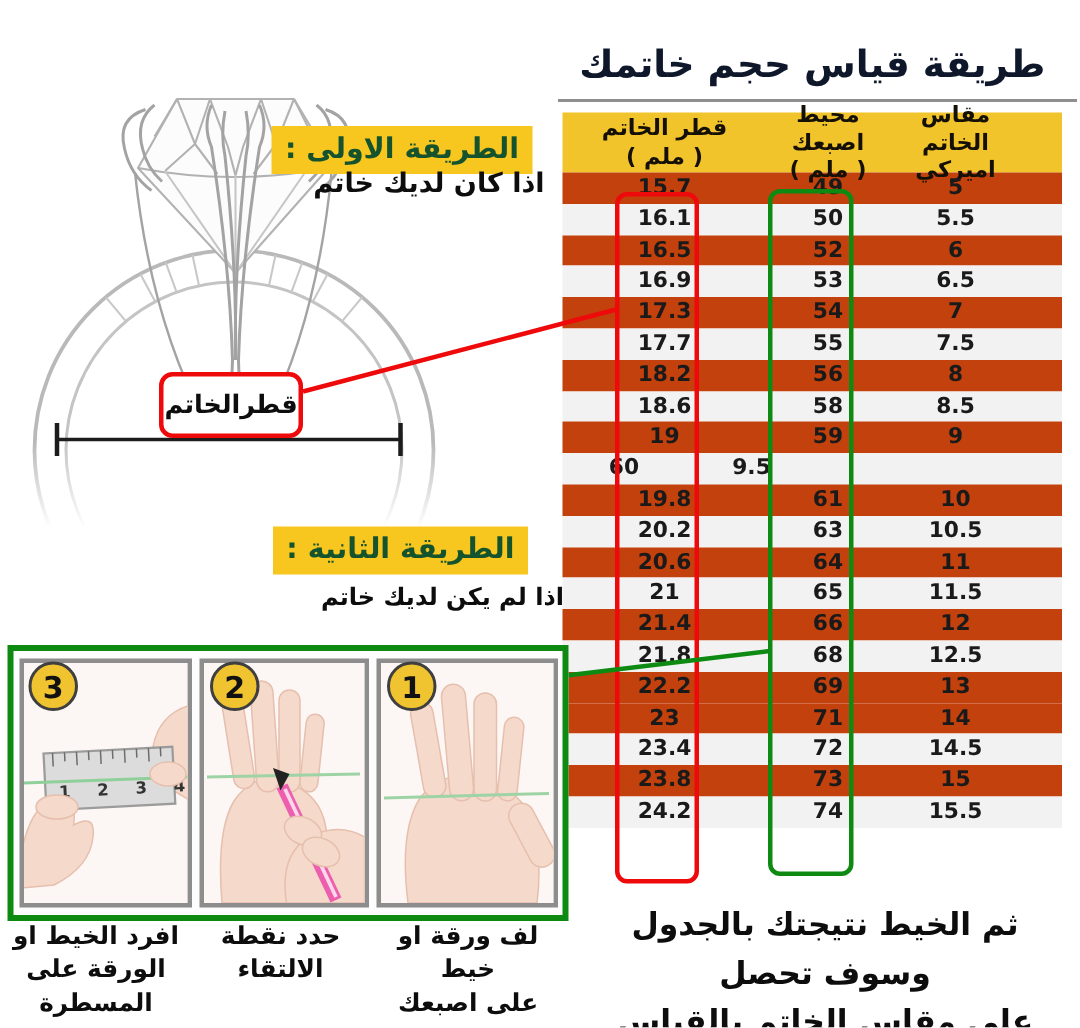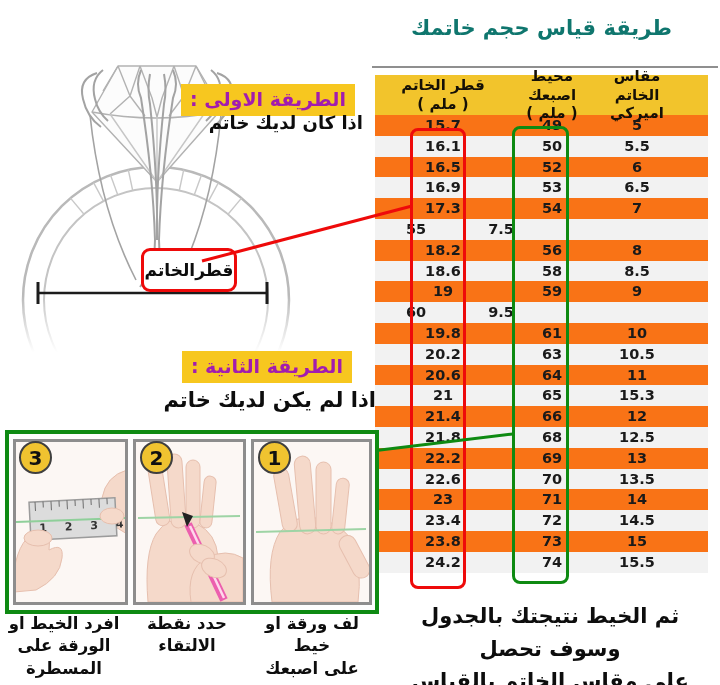--- a/index.html
+++ b/index.html
@@ -2,43 +2,43 @@
 <html lang="ar"><head>
 <meta charset="utf-8">
 <style>
   html,body{margin:0;padding:0;background:#fff;}
   .canvas{
     position:relative;width:720px;height:685px;background:#ffffff;overflow:hidden;
     font-family:"DejaVu Sans",sans-serif;color:#111;
   }
   .abs{position:absolute;}
   
-  .title{left:375px;top:16px;width:333px;text-align:center;font-size:21px;font-weight:700;color:#0f766e;}
+  .title{left:375px;top:28px;width:333px;text-align:center;font-size:25px;font-weight:700;color:#0f172a;}
   .title-rule{left:372px;top:66px;width:346px;height:2px;background:#8f8f8f;}
   
   .table{left:375px;top:75px;width:333px;}
   .thead{display:flex;background:#F2C42C;height:40px;align-items:center;}
   .hcell{font-weight:700;font-size:15px;line-height:1.25;text-align:center;color:#151006;}
   .c0{width:136px;} .c1{width:82px;} .c2{width:88px;}
-  .trow{display:flex;height:20.8px;background:#f97316;}
+  .trow{display:flex;height:20.8px;background:#c2410c;}
   .trow.alt{background:#F2F2F2;}
   .tcell{font-weight:700;font-size:14.5px;line-height:20.8px;text-align:center;color:#1a1a1a;}
   .red-rect{left:410px;top:128px;width:56px;height:461px;border:3px solid #EE0A0A;border-radius:8px;box-sizing:border-box;}
   .green-rect{left:512px;top:126px;width:57px;height:458px;border:3px solid #0E8A12;border-radius:8px;box-sizing:border-box;}
   
   .ring-svg{left:0;top:55px;width:330px;height:300px;}
   .ring-label{left:106px;top:248px;width:96px;height:44px;border:3px solid #EE0A0A;border-radius:9px;
     background:#fff;box-sizing:border-box;display:flex;align-items:center;justify-content:center;
-    font-size:17px;font-weight:700;color:#0d0d0d;margin-left:35px;}
-  
-  .hl{background:#F7C71F;color:#a21caf;font-weight:700;font-size:19px;padding:4px 9px 6px 9px;}
+    font-size:17px;font-weight:700;color:#0d0d0d;}
+  
+  .hl{background:#F7C71F;color:#14532d;font-weight:700;font-size:19px;padding:4px 9px 6px 9px;}
   .m1-head{top:84px;right:365px;}
   .m1-sub{top:112px;right:357px;font-size:18px;font-weight:700;color:#0d0d0d;}
   .m2-head{top:351px;right:368px;margin-left:23px;}
-  .m2-sub{top:388px;right:344px;font-size:21px;font-weight:700;color:#0d0d0d;}
+  .m2-sub{top:388px;right:344px;font-size:16px;font-weight:700;color:#0d0d0d;}
   
   .photos{left:5px;top:430px;width:374px;height:184px;border:4px solid #0E8A12;background:#fdfdfd;box-sizing:border-box;}
   .photo{position:absolute;top:5px;height:166px;border:3px solid #8d8d8d;background:#fcf7f4;box-sizing:border-box;}
   .photo svg{display:block;width:100%;height:100%;}
   .ph3{left:4px;width:115px;}
   .ph2{left:124px;width:113px;}
   .ph1{left:242px;width:121px;}
   .badge{position:absolute;width:33px;height:33px;border-radius:50%;background:#F0C330;border:2px solid #3f3f3f;
     box-sizing:border-box;display:flex;align-items:center;justify-content:center;
     font-size:20px;font-weight:700;color:#111;}
@@ -154,20 +154,21 @@
           <div class="tcell c0">16.9</div>
           <div class="tcell c1">53</div>
           <div class="tcell c2">6.5</div>
         </div>
         <div class="trow">
           <div class="tcell c0">17.3</div>
           <div class="tcell c1">54</div>
           <div class="tcell c2">7</div>
         </div>
         <div class="trow alt">
+          <div class="tcell c0">17.7</div>
           <div class="tcell c1">55</div>
           <div class="tcell c2">7.5</div>
         </div>
         <div class="trow">
           <div class="tcell c0">18.2</div>
           <div class="tcell c1">56</div>
           <div class="tcell c2">8</div>
         </div>
         <div class="trow alt">
           <div class="tcell c0">18.6</div>
@@ -194,41 +195,36 @@
           <div class="tcell c2">10.5</div>
         </div>
         <div class="trow">
           <div class="tcell c0">20.6</div>
           <div class="tcell c1">64</div>
           <div class="tcell c2">11</div>
         </div>
         <div class="trow alt">
           <div class="tcell c0">21</div>
           <div class="tcell c1">65</div>
-          <div class="tcell c2">15.3</div>
+          <div class="tcell c2">11.5</div>
         </div>
         <div class="trow">
           <div class="tcell c0">21.4</div>
           <div class="tcell c1">66</div>
           <div class="tcell c2">12</div>
         </div>
         <div class="trow alt">
           <div class="tcell c0">21.8</div>
           <div class="tcell c1">68</div>
           <div class="tcell c2">12.5</div>
         </div>
         <div class="trow">
           <div class="tcell c0">22.2</div>
           <div class="tcell c1">69</div>
           <div class="tcell c2">13</div>
-        </div>
-        <div class="trow alt">
-          <div class="tcell c0">22.6</div>
-          <div class="tcell c1">70</div>
-          <div class="tcell c2">13.5</div>
         </div>
         <div class="trow">
           <div class="tcell c0">23</div>
           <div class="tcell c1">71</div>
           <div class="tcell c2">14</div>
         </div>
         <div class="trow alt">
           <div class="tcell c0">23.4</div>
           <div class="tcell c1">72</div>
           <div class="tcell c2">14.5</div>

